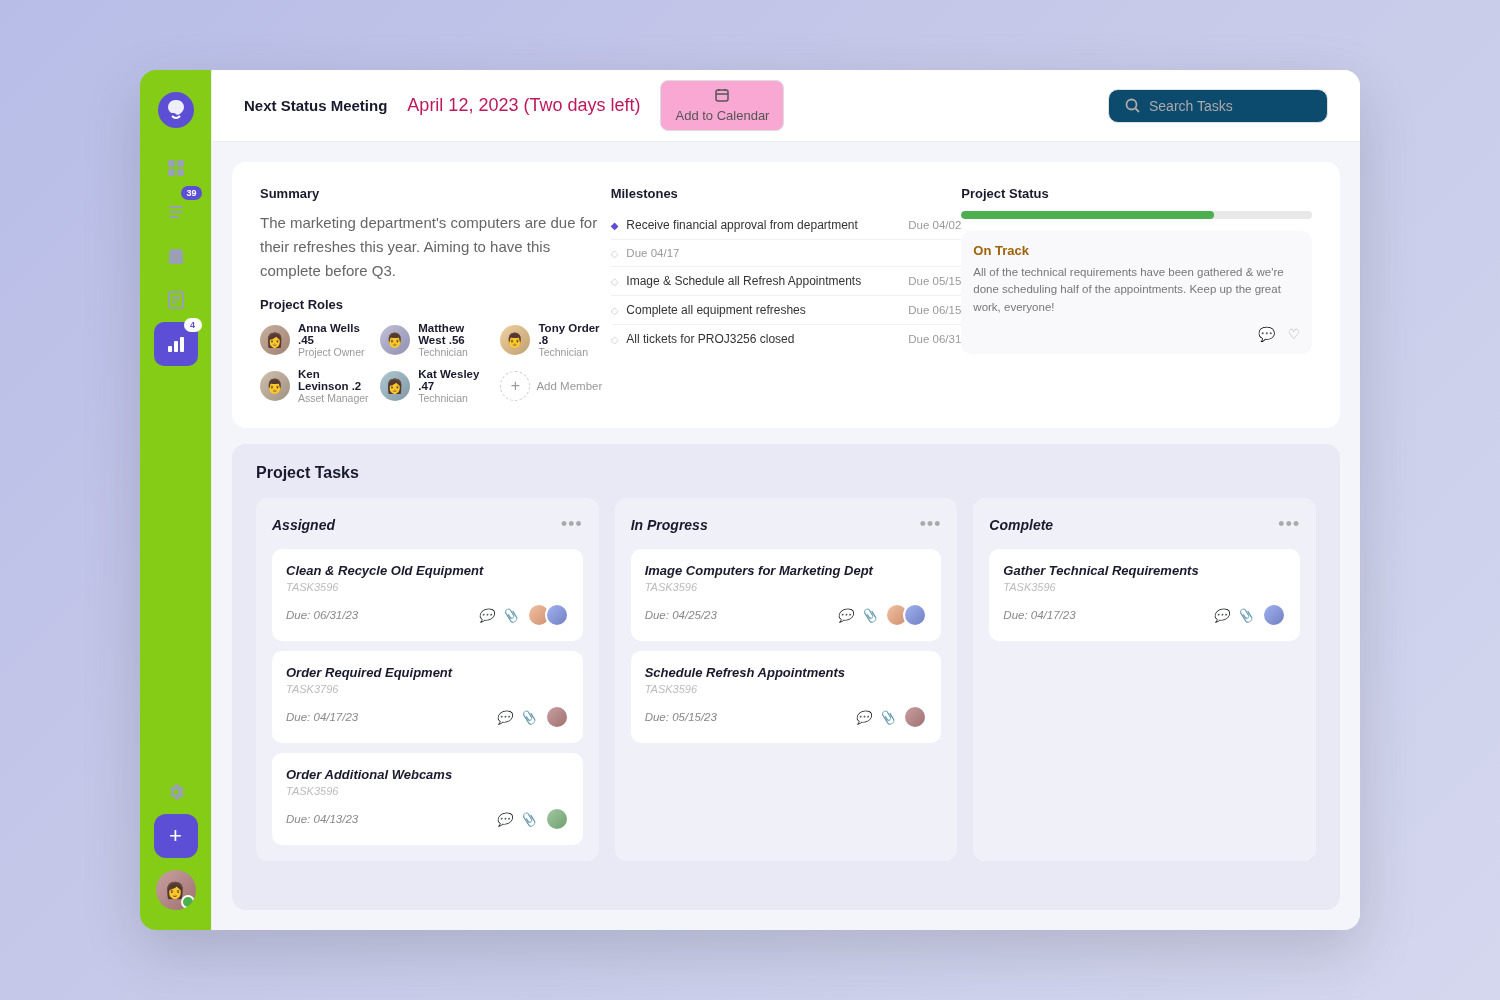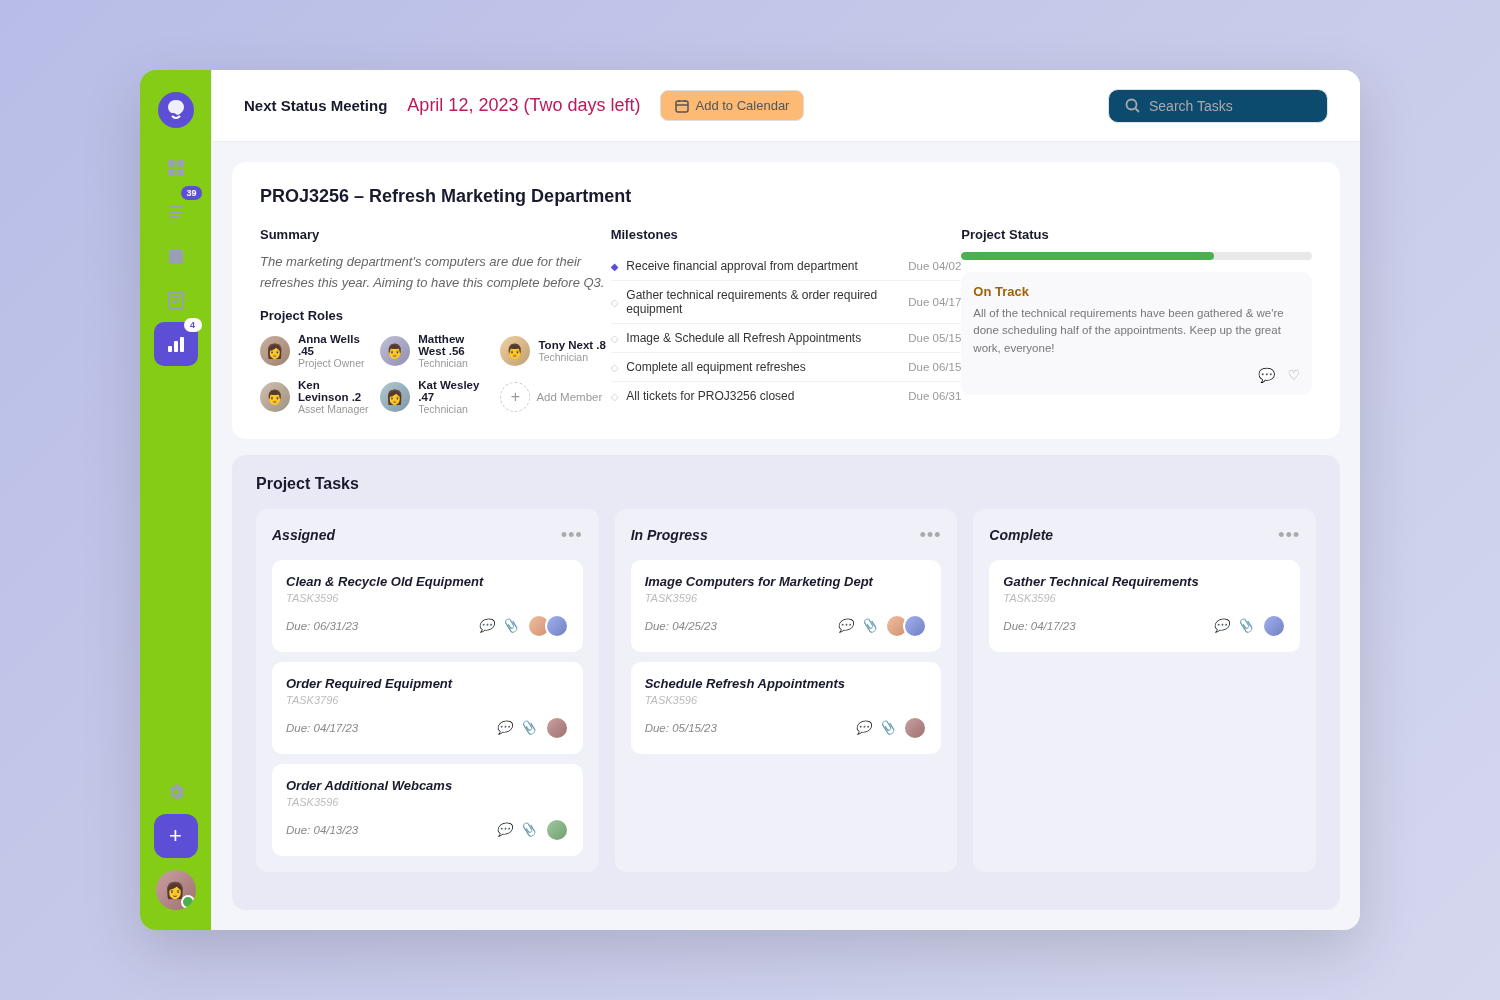--- a/index.html
+++ b/index.html
@@ -142,22 +142,23 @@
     .add-calendar-btn {
       display: flex;
       align-items: center;
       gap: 6px;
       border: 1.5px solid #ddd;
       border-radius: 8px;
       padding: 7px 14px;
       font-size: 13px;
       color: #555;
       cursor: pointer;
-      background: #fdba74;
+      background: #f9a8d4;
       white-space: nowrap;
+      flex-direction: column;
     }
     .top-bar-spacer { flex: 1; }
     .search-box {
       display: flex;
       align-items: center;
       gap: 8px;
       background: #0c4a6e;
       border: 1.5px solid #e0e0e0;
       border-radius: 10px;
       padding: 8px 16px;
@@ -183,24 +184,23 @@
       display: grid;
       grid-template-columns: 1fr 1fr 1fr;
     }
     .section-label {
       font-size: 13px;
       font-weight: 600;
       color: #1a1a2e;
       margin-bottom: 10px;
     }
     .summary-text {
-      font-size: 13px;
+      font-size: 15px;
       color: #666;
       line-height: 1.6;
-      font-style: italic;
     }
     .roles-section { margin-top: 14px; }
     .roles-grid {
       display: grid;
       grid-template-columns: 1fr 1fr 1fr;
       gap: 10px;
       margin-top: 8px;
     }
     .role-item {
       display: flex;
@@ -490,21 +490,20 @@
       <div class="search-box">
         <svg width="16" height="16" viewBox="0 0 16 16" fill="none" stroke="#aaa" stroke-width="1.8">
           <circle cx="6.5" cy="6.5" r="5"></circle>
           <path d="M10.5 10.5L14 14"></path>
         </svg>
         <span class="search-box-text">Search Tasks</span>
       </div>
     </div>
 
     <div class="project-panel">
-      <div class="project-title">PROJ3256 – Refresh Marketing Department</div>
       <div class="project-grid">
 
         <div>
           <div class="section-label">Summary</div>
           <div class="summary-text">The marketing department's computers are due for their refreshes this year. Aiming to have this complete before Q3.</div>
           <div class="roles-section">
             <div class="section-label">Project Roles</div>
             <div class="roles-grid">
               <div class="role-item">
                 <div class="role-avatar role-av1">
@@ -522,21 +521,21 @@
                 <div class="role-info">
                   <span class="role-name">Matthew West .56</span>
                   <span class="role-title">Technician</span>
                 </div>
               </div>
               <div class="role-item">
                 <div class="role-avatar role-av3">
                     <div class="face">👨</div>
                   </div>
                 <div class="role-info">
-                  <span class="role-name">Tony Next .8</span>
+                  <span class="role-name">Tony Order .8</span>
                   <span class="role-title">Technician</span>
                 </div>
               </div>
               <div class="role-item">
                 <div class="role-avatar role-av4">
                     <div class="face">👨</div>
                   </div>
                 <div class="role-info">
                   <span class="role-name">Ken Levinson .2</span>
                   <span class="role-title">Asset Manager</span>
@@ -562,21 +561,20 @@
         <div>
           <div class="section-label">Milestones</div>
           <div class="milestones-list">
             <div class="milestone-row">
               <span class="milestone-icon filled">◆</span>
               <span class="milestone-text">Receive financial approval from department</span>
               <span class="milestone-due">Due 04/02</span>
             </div>
             <div class="milestone-row">
               <span class="milestone-icon outline">◇</span>
-              <span class="milestone-text">Gather technical requirements &amp; order required equipment</span>
               <span class="milestone-due">Due 04/17</span>
             </div>
             <div class="milestone-row">
               <span class="milestone-icon outline">◇</span>
               <span class="milestone-text">Image &amp; Schedule all Refresh Appointments</span>
               <span class="milestone-due">Due 05/15</span>
             </div>
             <div class="milestone-row">
               <span class="milestone-icon outline">◇</span>
               <span class="milestone-text">Complete all equipment refreshes</span>

